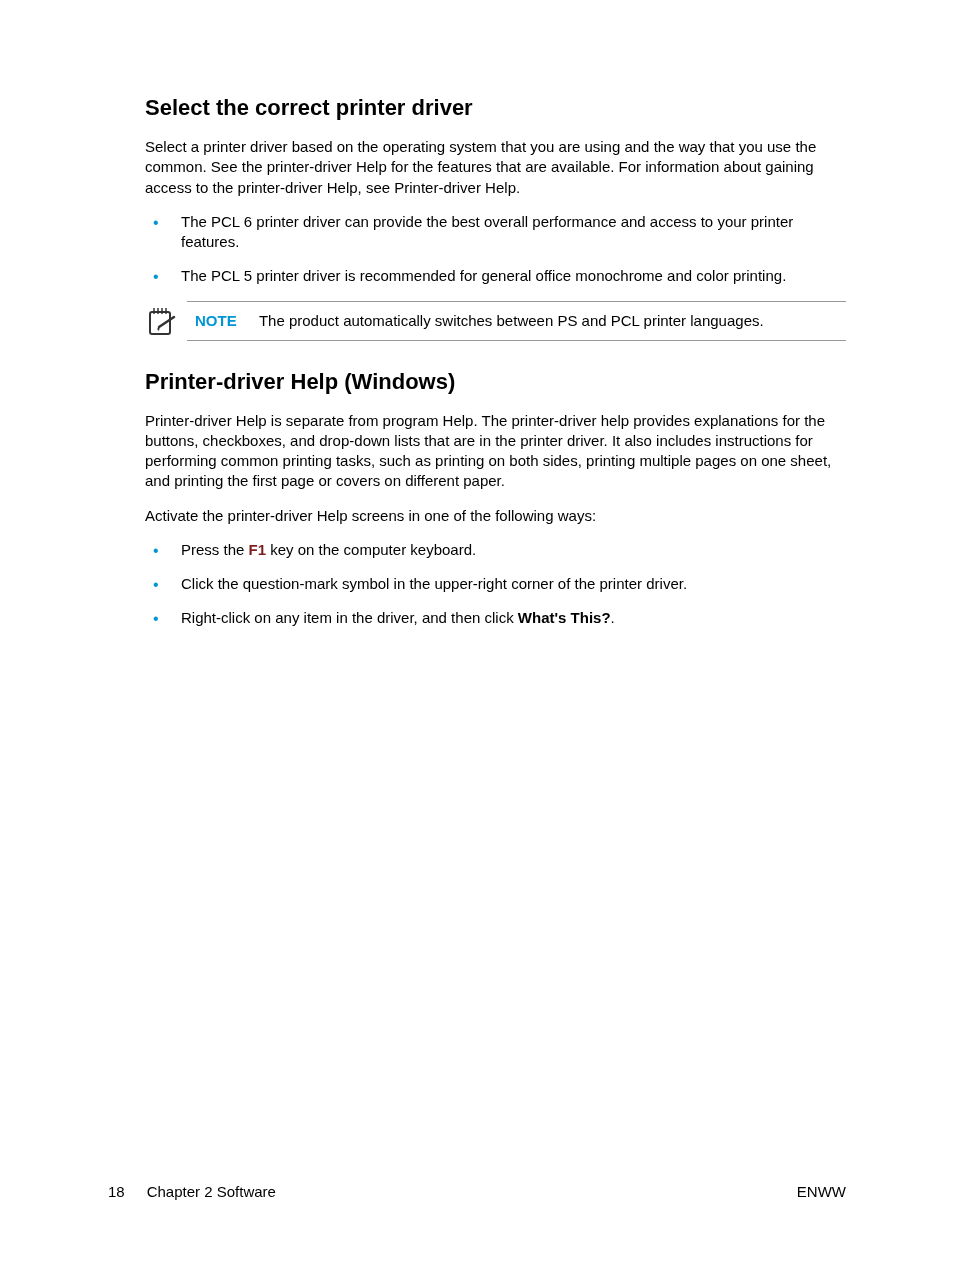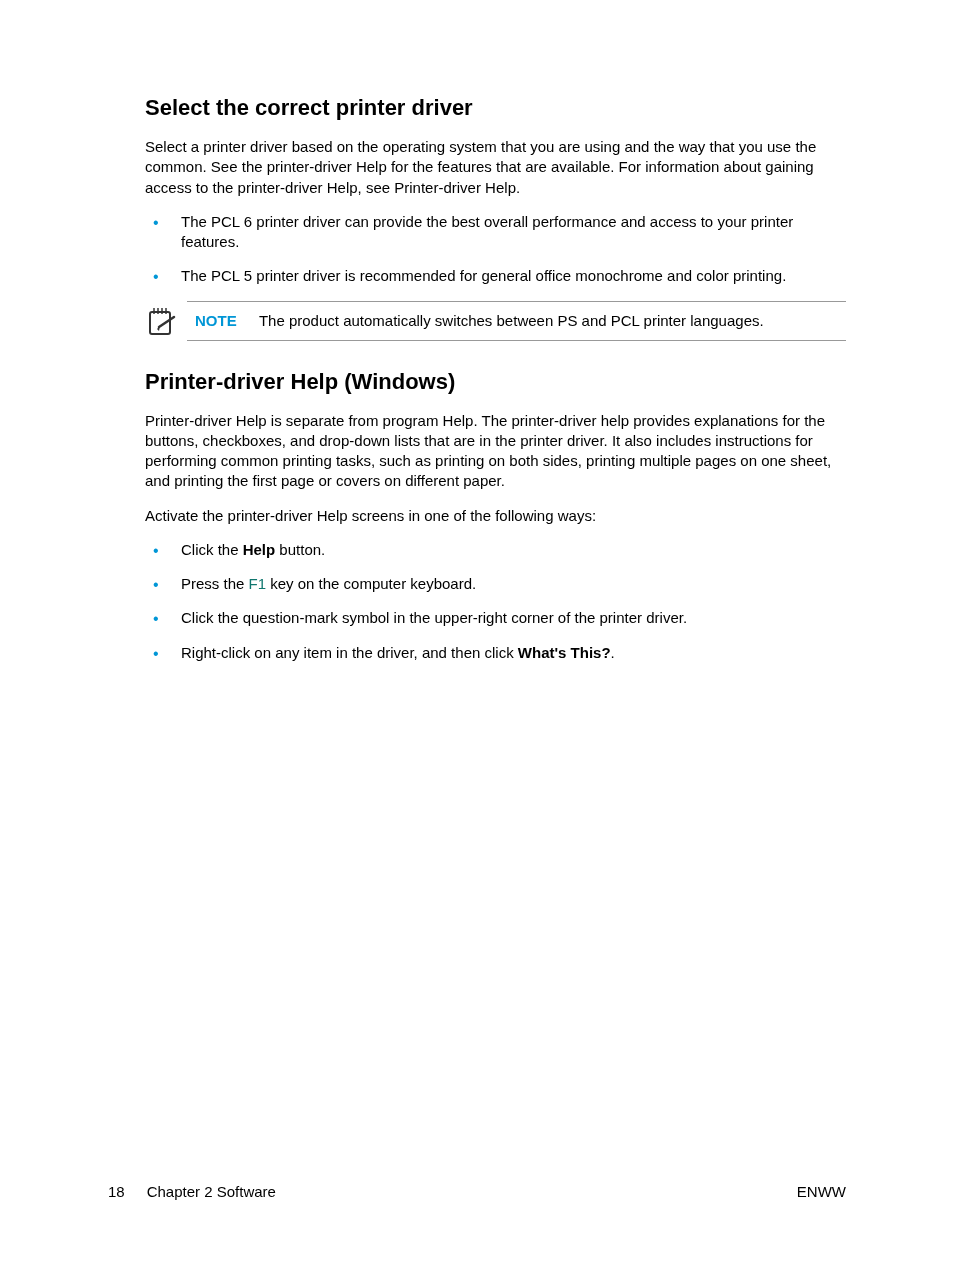--- a/index.html
+++ b/index.html
@@ -90,21 +90,22 @@
     .footer-page {
       font-weight: normal;
     }
     .footer-chapter {
       font-weight: normal;
     }
     .section2 {
       margin-top: 8px;
     }
     .f1-key {
-      color: #0f766e;
+      color: #7f1d1d;
+      font-weight: bold;
     }
     .bold {
       font-weight: bold;
     }
   </style>
 </head>
 <body>
 
 <h2>Select the correct printer driver</h2>
 
@@ -134,23 +135,20 @@
 
 <div class="section2">
   <h2>Printer-driver Help (Windows)</h2>
 
   <p>Printer-driver Help is separate from program Help. The printer-driver help provides explanations for the buttons, checkboxes, and drop-down lists that are in the printer driver. It also includes instructions for performing common printing tasks, such as printing on both sides, printing multiple pages on one sheet, and printing the first page or covers on different paper.</p>
 
   <p>Activate the printer-driver Help screens in one of the following ways:</p>
 
   <ul>
     <li>
-      <span>Click the </span><span class="bold">Help</span><span> button.</span>
-    </li>
-    <li>
       <span>Press the </span><span class="f1-key">F1</span><span> key on the computer keyboard.</span>
     </li>
     <li>Click the question-mark symbol in the upper-right corner of the printer driver.</li>
     <li>
       <span>Right-click on any item in the driver, and then click </span><span class="bold">What's This?</span><span>.</span>
     </li>
   </ul>
 </div>
 
 <div class="footer">

